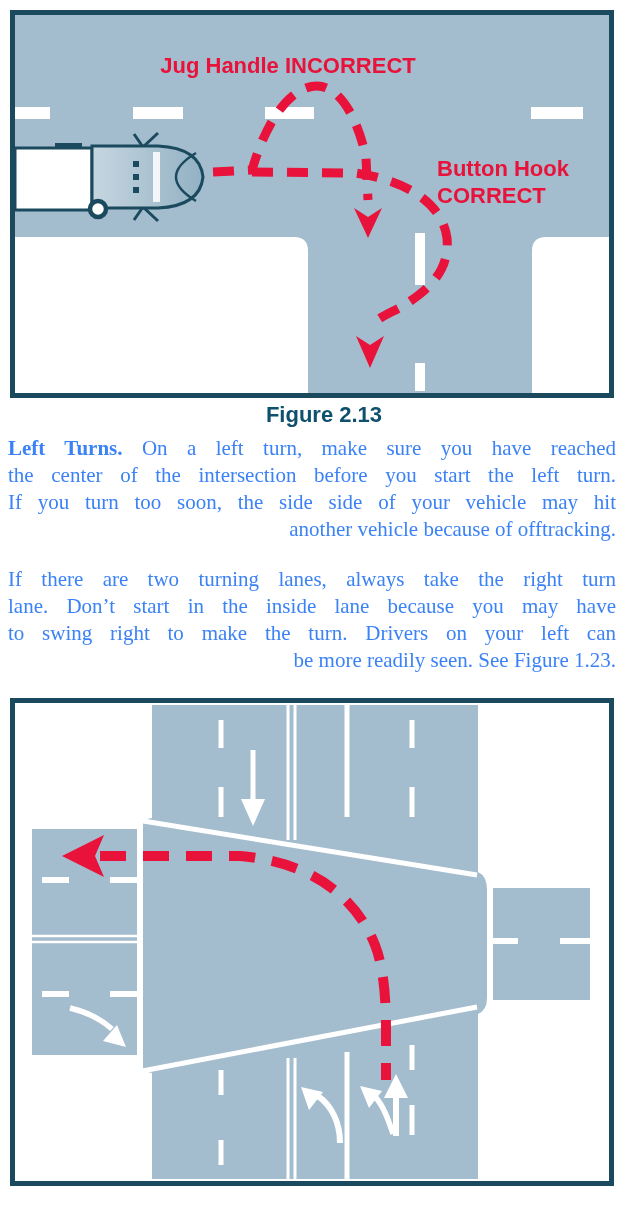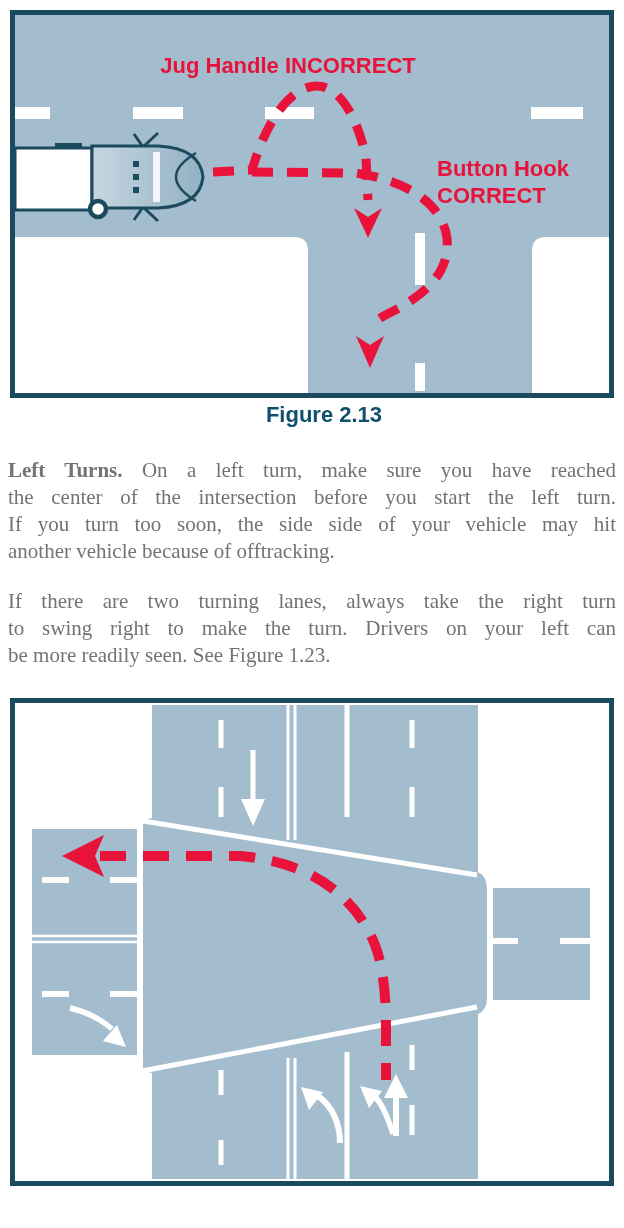--- a/index.html
+++ b/index.html
@@ -2,24 +2,24 @@
 <html><head>
 <meta charset="utf-8">
 <style>
   html,body{margin:0;padding:0;background:#ffffff;}
   .page{position:relative;width:624px;height:1188px;background:#ffffff;overflow:hidden;
         font-family:"Liberation Serif",serif;}
   .fig{position:absolute;left:10px;}
   .caption{position:absolute;left:0;width:624px;text-align:center;
            font-family:"Liberation Sans",sans-serif;font-weight:700;
            font-size:22px;color:#0f506e;padding-left:12px;}
-  .bodytext{position:absolute;left:8px;width:608px;top:457px;
-            font-size:21px;color:#737373;}
+  .bodytext{position:absolute;left:8px;width:608px;top:435px;
+            font-size:21px;color:#3b82f6;}
   .jline{text-align:justify;text-align-last:justify;line-height:27px;height:27px;overflow:hidden;}
-  .lline{text-align:left;line-height:27px;height:27px;}
+  .lline{text-align:right;line-height:27px;height:27px;}
   .para2{margin-top:23px;}
   .fig-label{font-family:"Liberation Sans",sans-serif;font-weight:700;font-size:22px;}
   b{font-weight:700;}
 </style>
 </head>
 <body>
 
 <div class="page">
 
   <svg class="fig" style="top:10px" width="604" height="388" viewBox="0 0 604 388">
@@ -73,20 +73,21 @@
 
   <div class="bodytext">
     <div>
       <div class="jline"><b>Left Turns.</b><span> On a left turn, make sure you have reached</span></div>
       <div class="jline">the center of the intersection before you start the left turn.</div>
       <div class="jline">If you turn too soon, the side side of your vehicle may hit</div>
       <div class="lline">another vehicle because of offtracking.</div>
     </div>
     <div class="para2">
       <div class="jline">If there are two turning lanes, always take the right turn</div>
+      <div class="jline">lane. Don’t start in the inside lane because you may have</div>
       <div class="jline">to swing right to make the turn. Drivers on your left can</div>
       <div class="lline">be more readily seen. See Figure 1.23.</div>
     </div>
   </div>
 
   <svg class="fig" style="top:698px" width="604" height="488" viewBox="0 0 604 488">
 
     <rect x="2.5" y="2.5" width="599" height="483" fill="#ffffff" stroke="#1b4a5e" stroke-width="5"></rect>
 
     <path d="M 142,7 L 468,7 L 468,174 Q 477,178 477,192 L 477,300 Q 477,312 468,316 L 468,481

